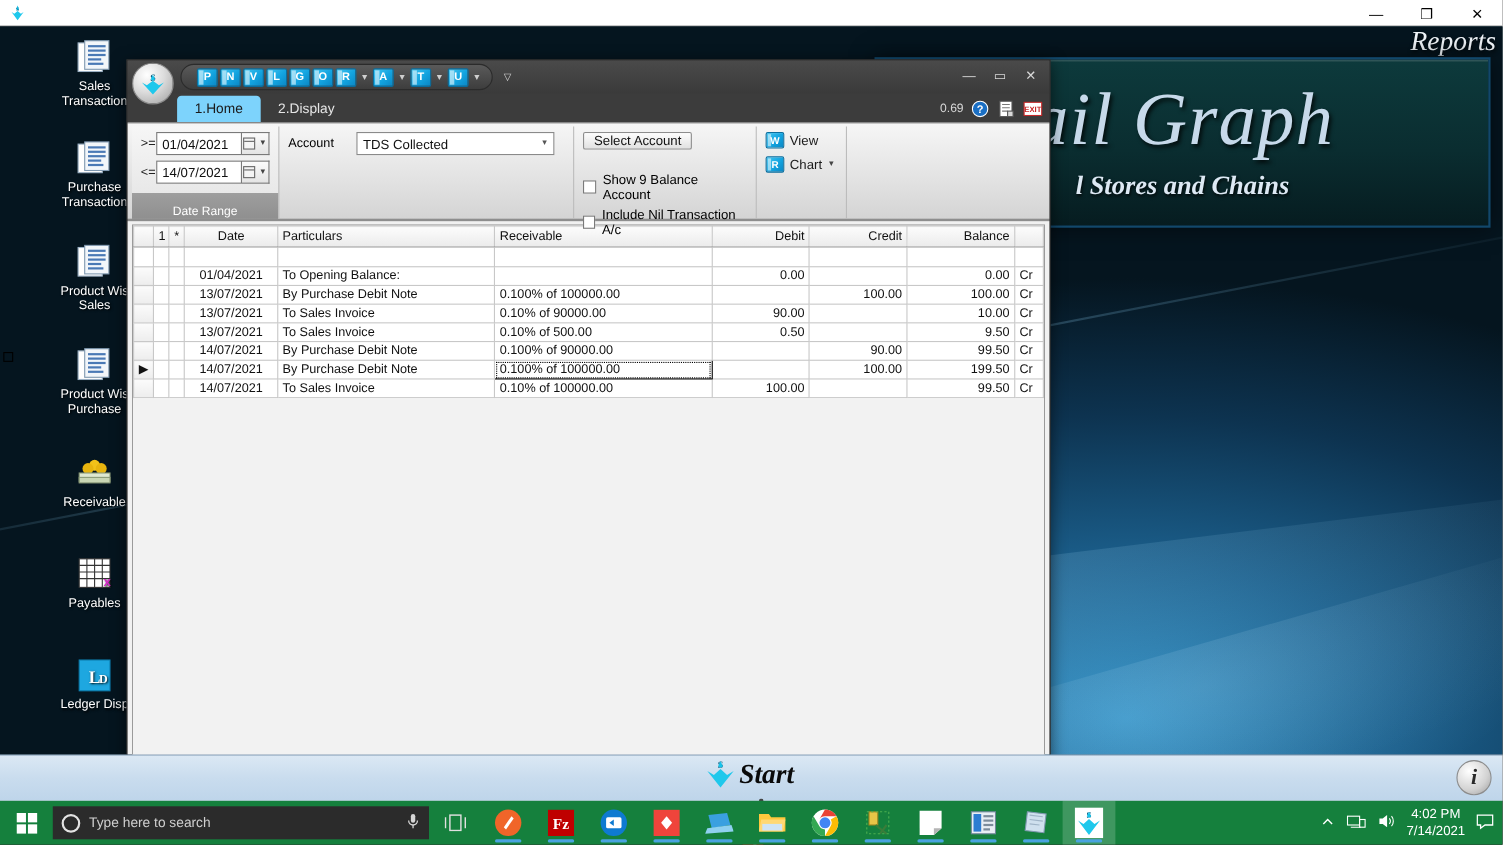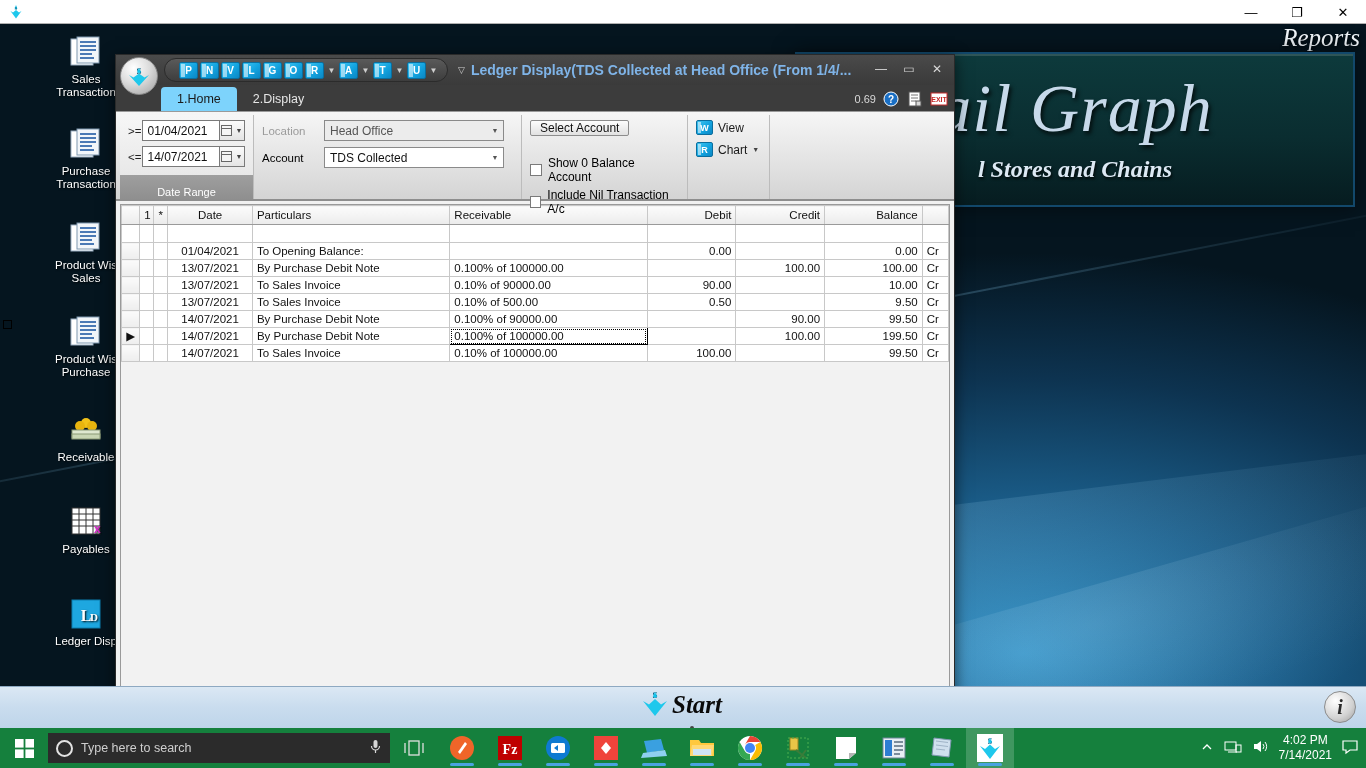--- a/index.html
+++ b/index.html
@@ -516,21 +516,20 @@
           <div class="qat-btn">R</div>
           <div class="qat-caret">▼</div>
           <div class="qat-btn">A</div>
           <div class="qat-caret">▼</div>
           <div class="qat-btn">T</div>
           <div class="qat-caret">▼</div>
           <div class="qat-btn">U</div>
           <div class="qat-caret">▼</div>
         </div>
         <span id="qat-more">▽</span>
-        <div id="win-title">Ledger Display(TDS Collected at Head Office  (From 1/4/...</div>
 
         <div id="mdi-winbtns">
           <div>—</div>
           <div>▭</div>
           <div>✕</div>
         </div>
       </div>
 
       <div id="ribbon-tabs">
         <div class="rtab active">1.Home</div>
@@ -580,40 +579,33 @@
             <span class="date-btns">
               <span class="cal-ico"></span>
               <span class="tiny-caret">▼</span>
             </span>
           </div>
           <div class="rgroup-label">Date Range</div>
         </div>
 
         <div class="rgroup" style="width:268px;">
           <div class="lbl-row">
-            <span class="lab dim">Location</span>
-            <span class="combo dim">
-              <span>Head Office</span>
-              <span class="cb-arrow">▼</span>
-            </span>
-          </div>
-          <div class="lbl-row">
             <span class="lab">Account</span>
             <span class="combo lit">
               <span>TDS Collected</span>
               <span class="cb-arrow">▼</span>
             </span>
           </div>
         </div>
 
         <div class="rgroup" style="width:166px;">
           <span class="pbtn">Select Account</span>
           <div class="chk-row">
             <span class="chk-box"></span>
-            <span>Show 0 Balance Account</span>
+            <span>Show 9 Balance Account</span>
           </div>
           <div class="chk-row">
             <span class="chk-box"></span>
             <span>Include Nil Transaction A/c</span>
           </div>
         </div>
 
         <div class="rgroup" style="width:82px;">
           <div class="vbtn">
             <span class="vi">W</span>

